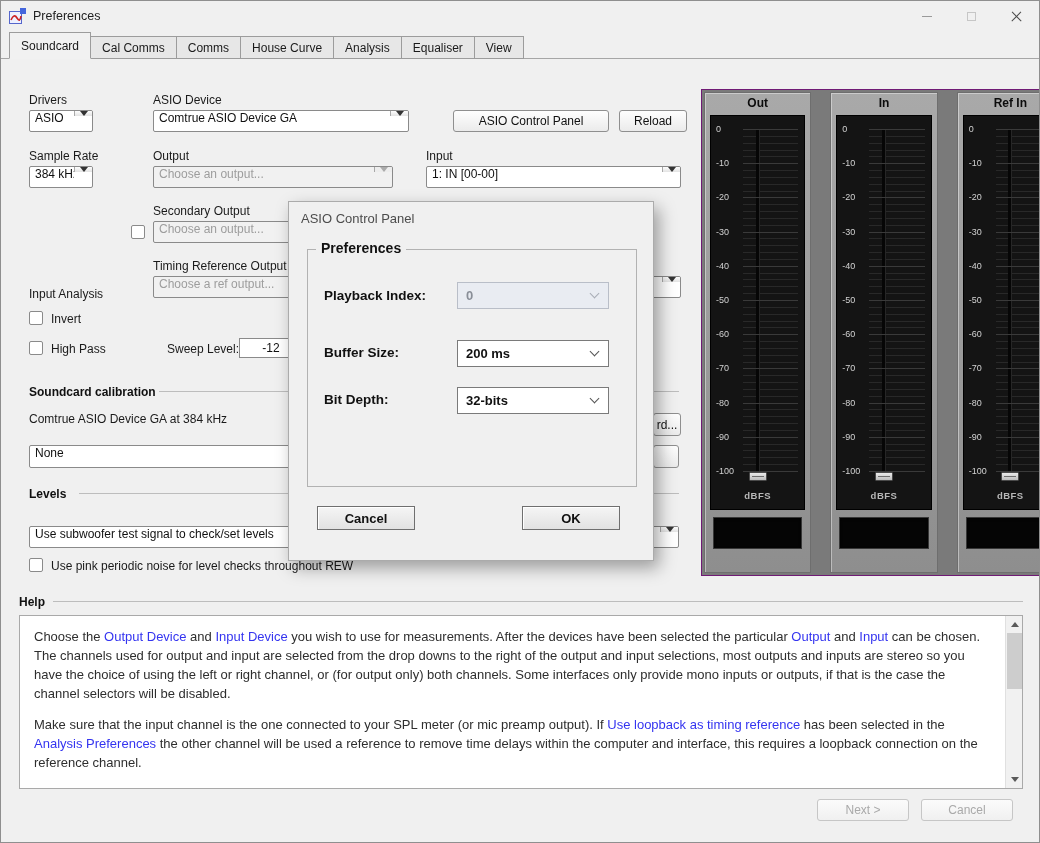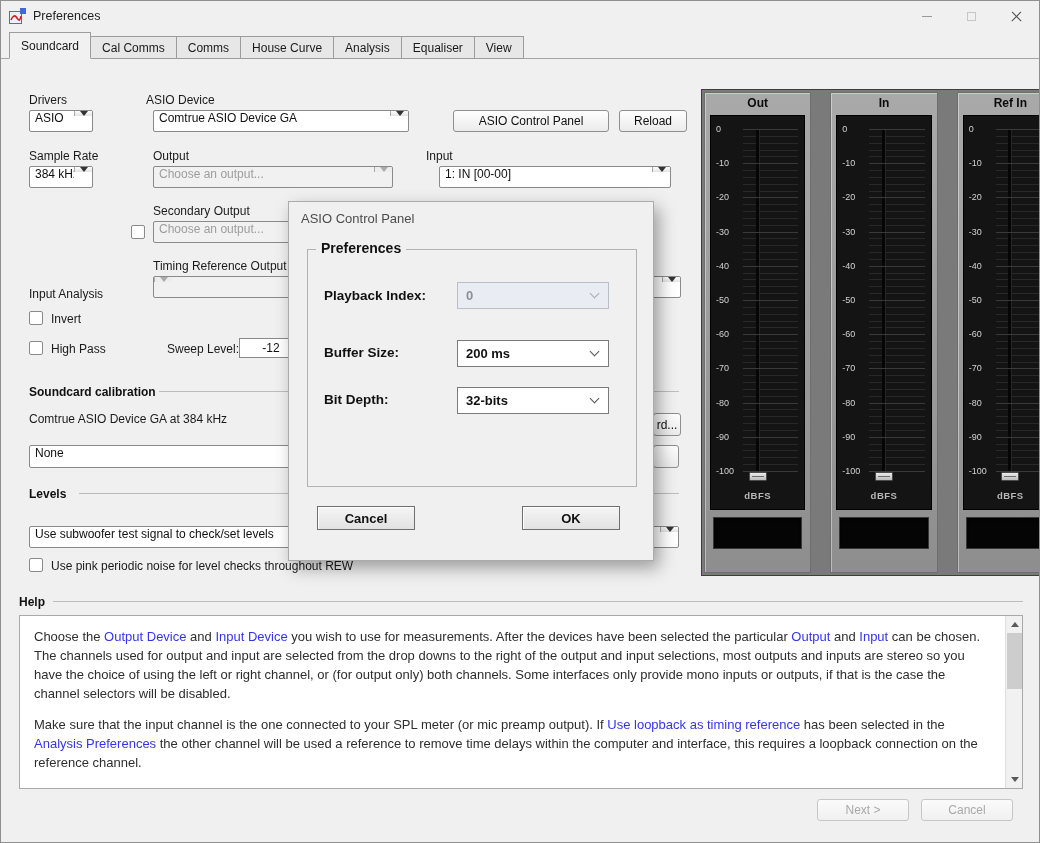--- a/index.html
+++ b/index.html
@@ -114,21 +114,21 @@
       <div class="tab active">Soundcard</div>
       <div class="tab">Cal Comms</div>
       <div class="tab">Comms</div>
       <div class="tab">House Curve</div>
       <div class="tab">Analysis</div>
       <div class="tab">Equaliser</div>
       <div class="tab">View</div>
     </div>
 
   <span class="label" style="left:28px;top:92px">Drivers</span>
-  <span class="label" style="left:145px;top:92px">ASIO Device</span>
+  <span class="label" style="left:152px;top:92px">ASIO Device</span>
   <div class="combo" style="left:28px;top:109px;width:64px;height:22px">
     <span class="val">ASIO</span>
     <span class="arrow-btn">
         <span class="tri"></span>
       </span>
   </div>
   <div class="combo" style="left:152px;top:109px;width:256px;height:22px">
     <span class="val">Comtrue ASIO Device GA</span>
     <span class="arrow-btn">
         <span class="tri"></span>
@@ -145,39 +145,40 @@
     <span class="arrow-btn">
         <span class="tri"></span>
       </span>
   </div>
   <div class="combo disabled" style="left:152px;top:165px;width:240px;height:22px">
     <span class="val">Choose an output...</span>
     <span class="arrow-btn">
         <span class="tri"></span>
       </span>
   </div>
-  <div class="combo" style="left:438px;top:165px;width:232px;height:22px">
+  <div class="combo" style="left:425px;top:165px;width:255px;height:22px">
     <span class="val">1: IN [00-00]</span>
     <span class="arrow-btn">
         <span class="tri"></span>
       </span>
   </div>
 
   <span class="label" style="left:152px;top:203px">Secondary Output</span>
   <div class="checkbox" style="left:130px;top:224px"></div>
   <div class="combo disabled" style="left:152px;top:220px;width:240px;height:22px">
     <span class="val">Choose an output...</span>
     <span class="arrow-btn">
         <span class="tri"></span>
       </span>
   </div>
 
   <span class="label" style="left:152px;top:258px">Timing Reference Output</span>
   <span class="label" style="left:28px;top:286px">Input Analysis</span>
   <div class="combo disabled" style="left:152px;top:275px;width:240px;height:22px">
+    <span class="val">Choose a ref output...</span>
     <span class="arrow-btn">
         <span class="tri"></span>
       </span>
   </div>
   <div class="combo" style="left:600px;top:275px;width:80px;height:22px">
     <span class="val"></span>
     <span class="arrow-btn">
         <span class="tri"></span>
       </span>
   </div>

